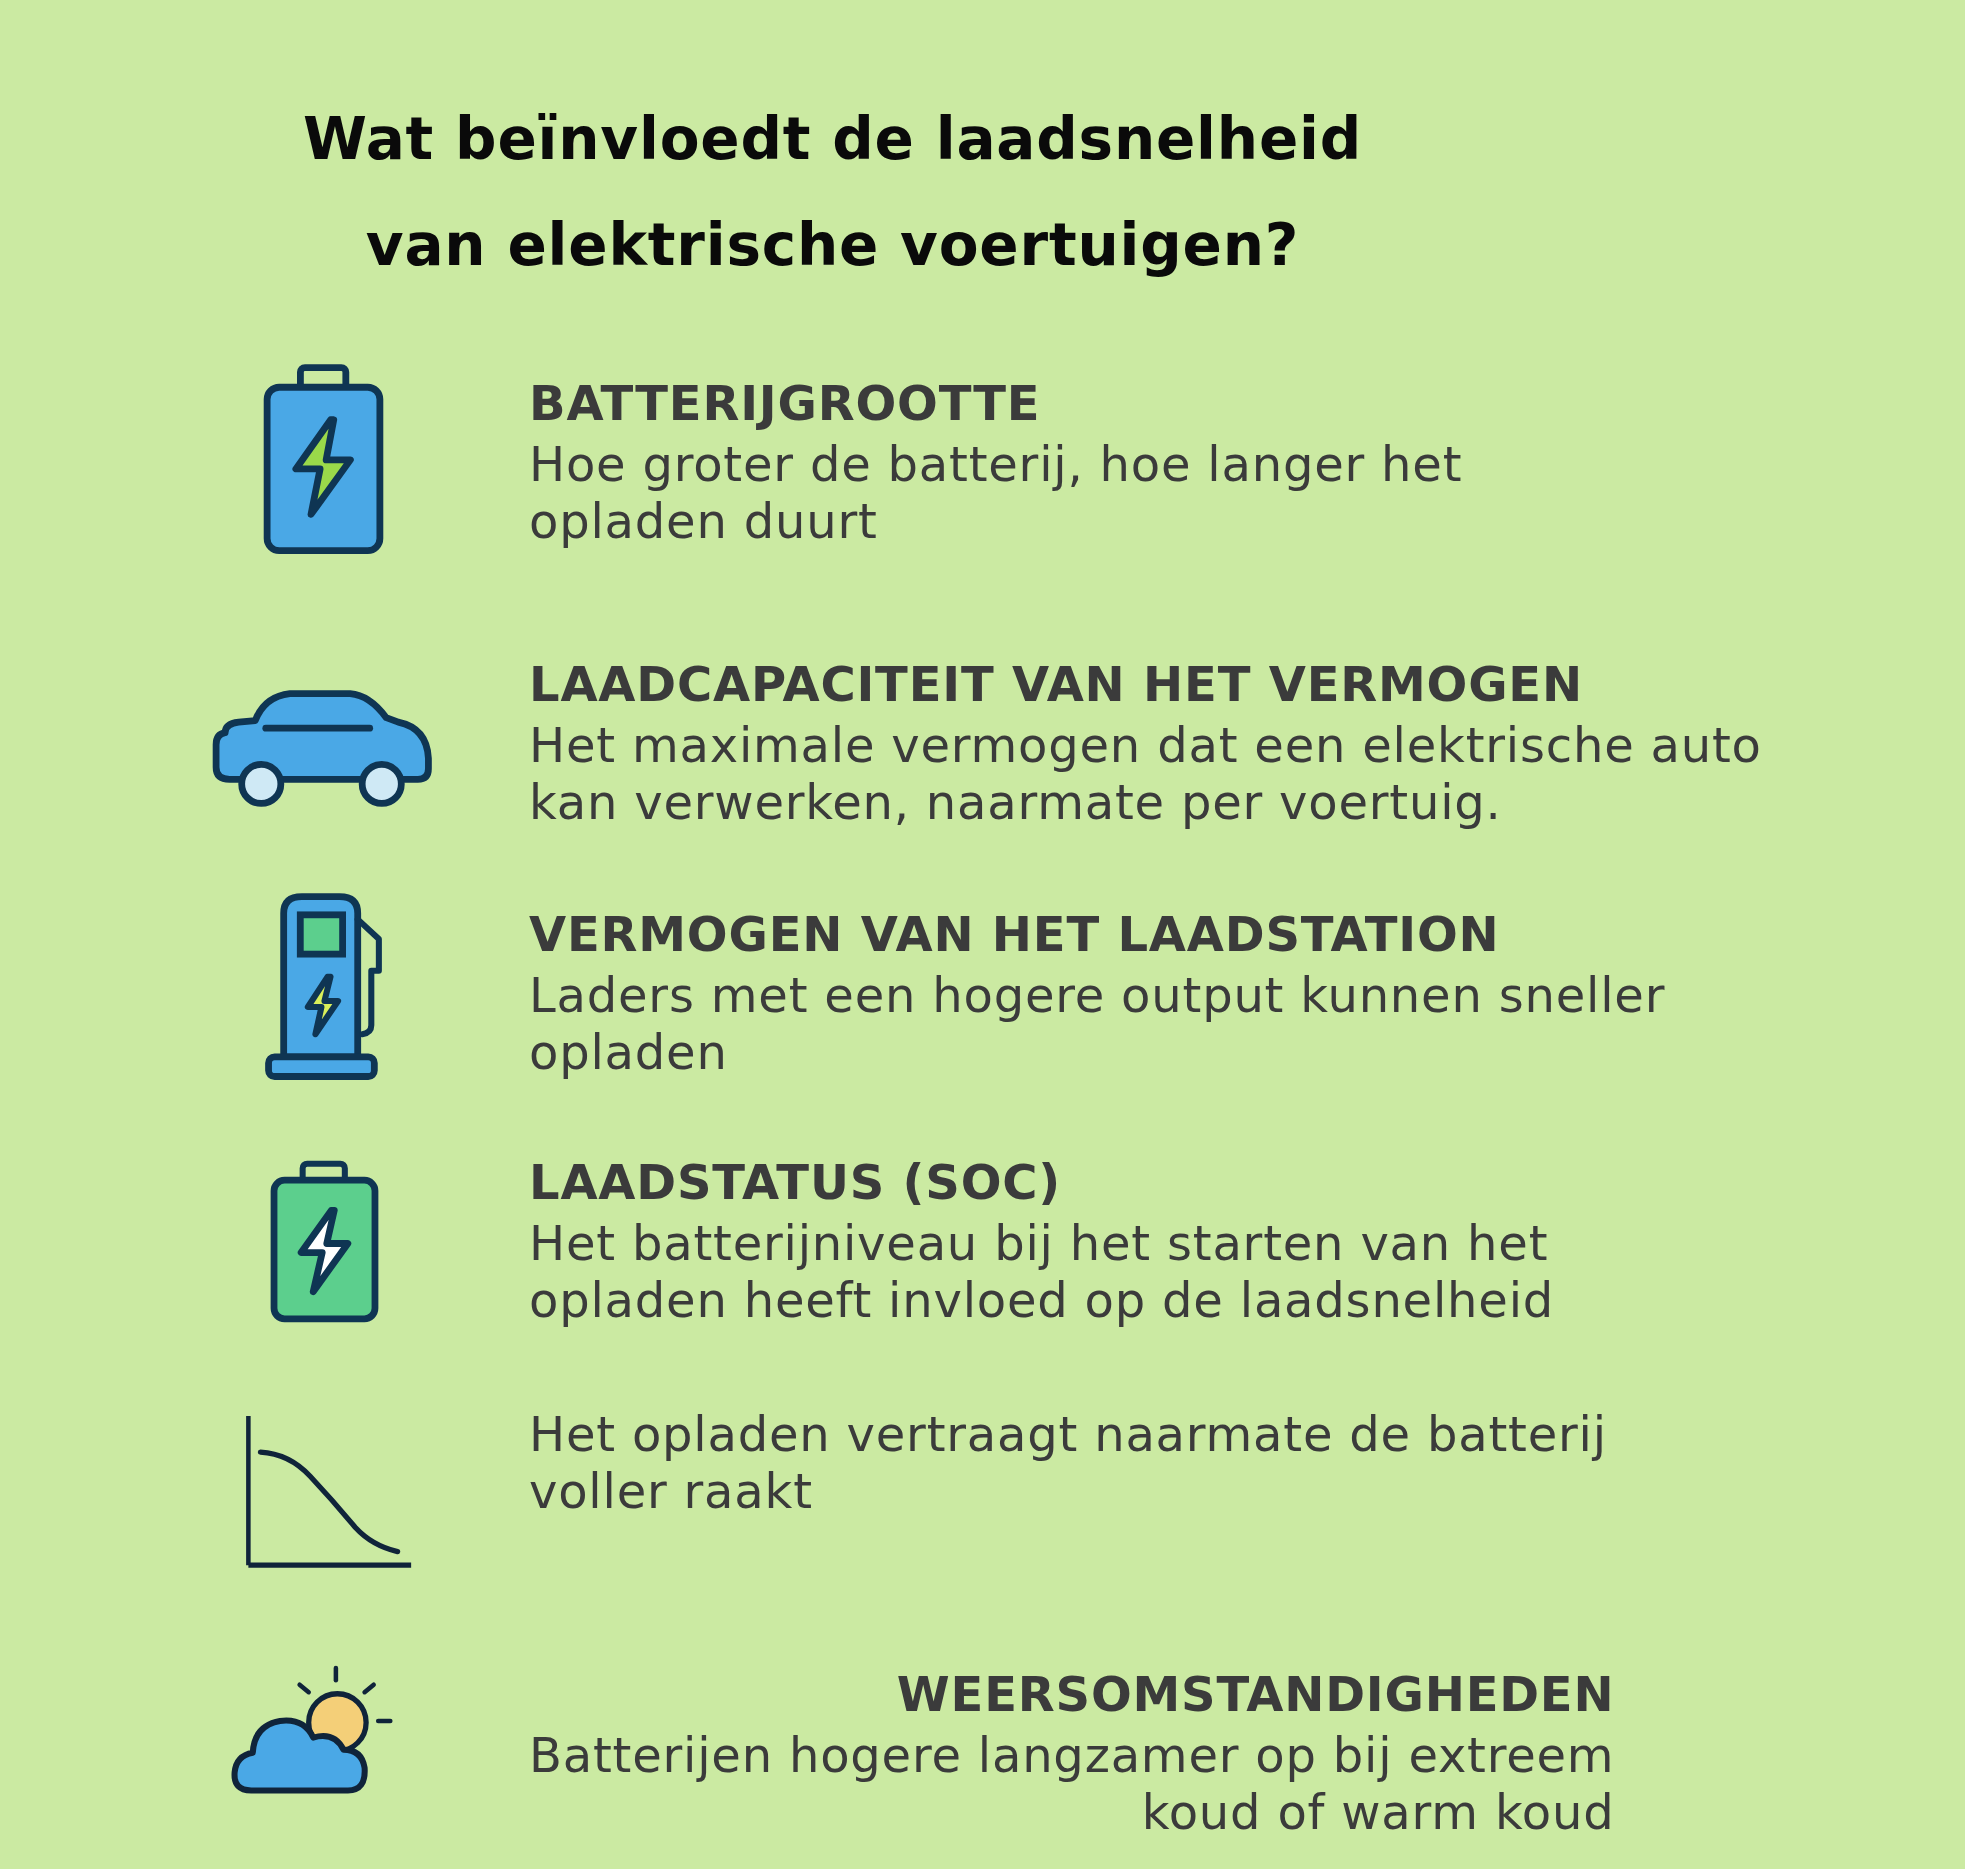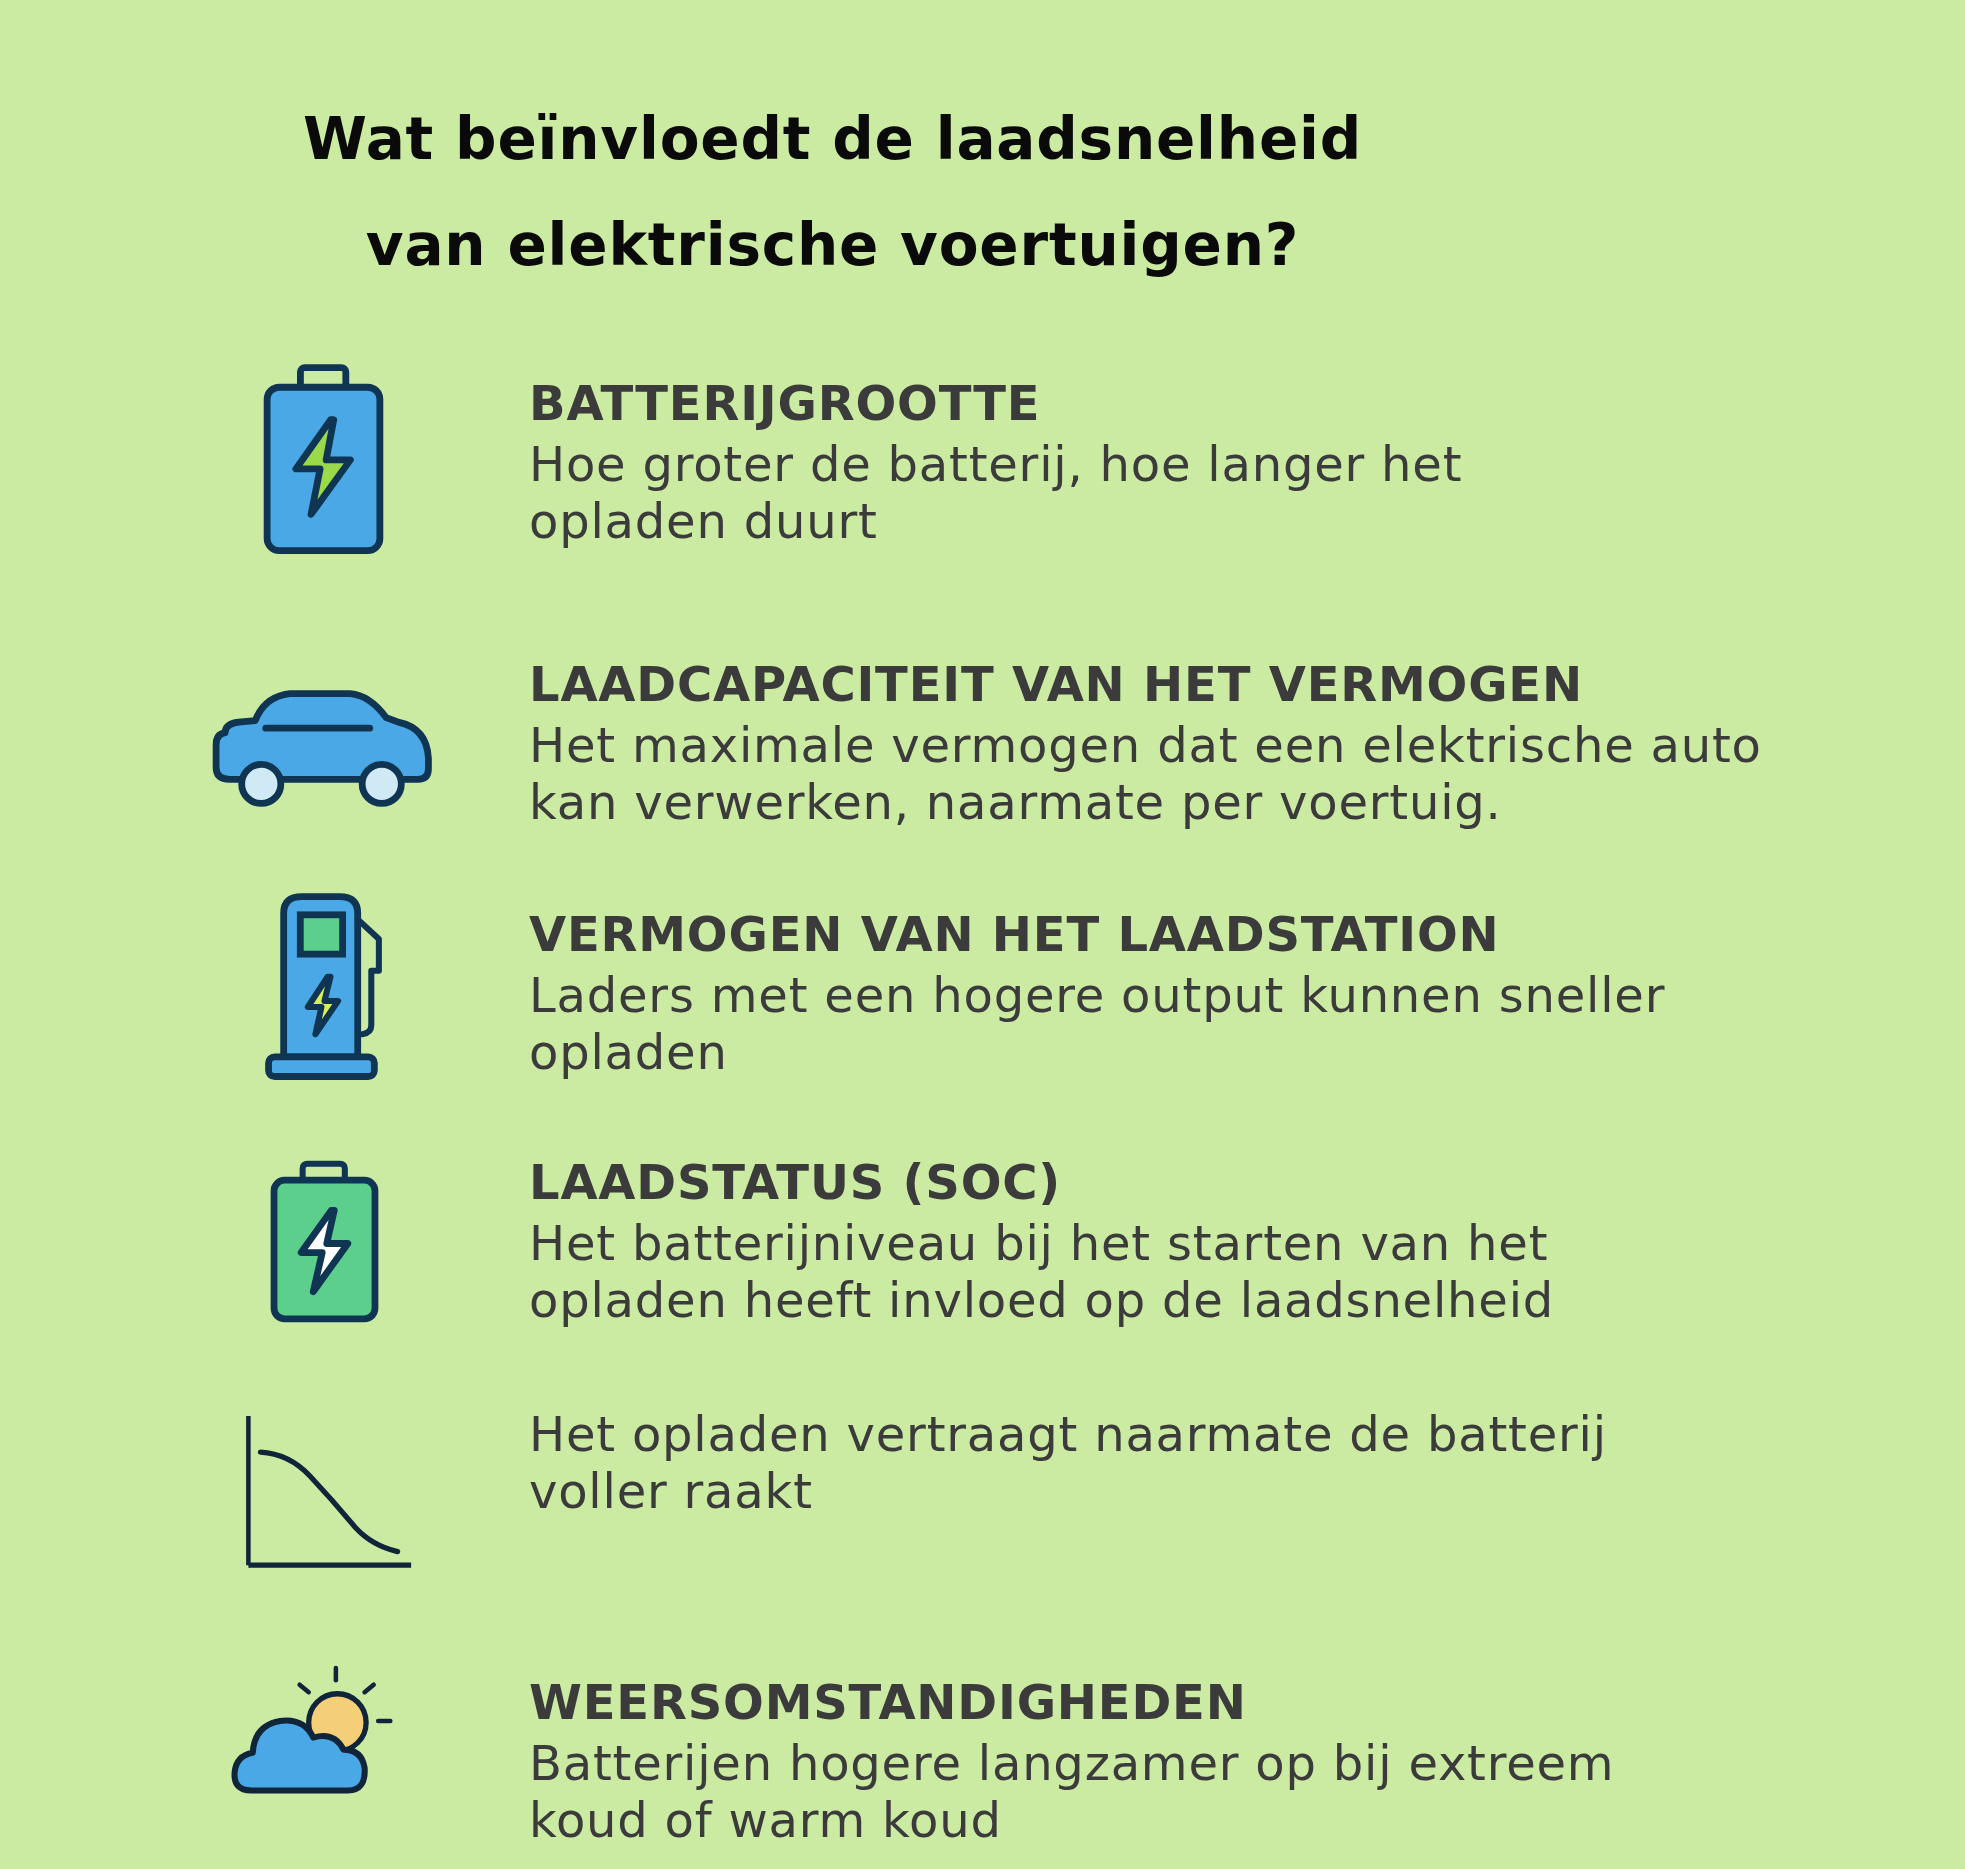--- a/index.html
+++ b/index.html
@@ -150,19 +150,19 @@
   <div class="icon" style="left:230px; top:15px; width:174px; height:136px;">
     <svg viewBox="0 0 230 180">
       <line x1="140" y1="8" x2="140" y2="24" stroke="#10243a" stroke-width="6" stroke-linecap="round"></line>
       <line x1="92" y1="30" x2="104" y2="40" stroke="#10243a" stroke-width="6" stroke-linecap="round"></line>
       <line x1="190" y1="30" x2="178" y2="40" stroke="#10243a" stroke-width="6" stroke-linecap="round"></line>
       <line x1="196" y1="78" x2="212" y2="78" stroke="#10243a" stroke-width="6" stroke-linecap="round"></line>
       <circle cx="142" cy="80" r="38" fill="#f4cf78" stroke="#10243a" stroke-width="7"></circle>
       <path d="M 28 170 Q 4 170 6 146 Q 8 124 30 120 Q 32 84 66 78 Q 98 74 110 100 Q 138 92 150 116 Q 174 116 178 140 Q 180 170 156 170 Z" fill="#4aa8e6" stroke="#10243a" stroke-width="8" stroke-linejoin="round"></path>
     </svg>
   </div>
-  <div class="text" style="top:22px;">
+  <div class="text" style="top:14px;text-align:right;">
     <div class="heading">WEERSOMSTANDIGHEDEN</div>
     <div class="desc">Batterijen hogere langzamer op bij extreem</div>
     <div class="desc">koud of warm koud</div>
   </div>
 </div>
 
 
 </body></html>

